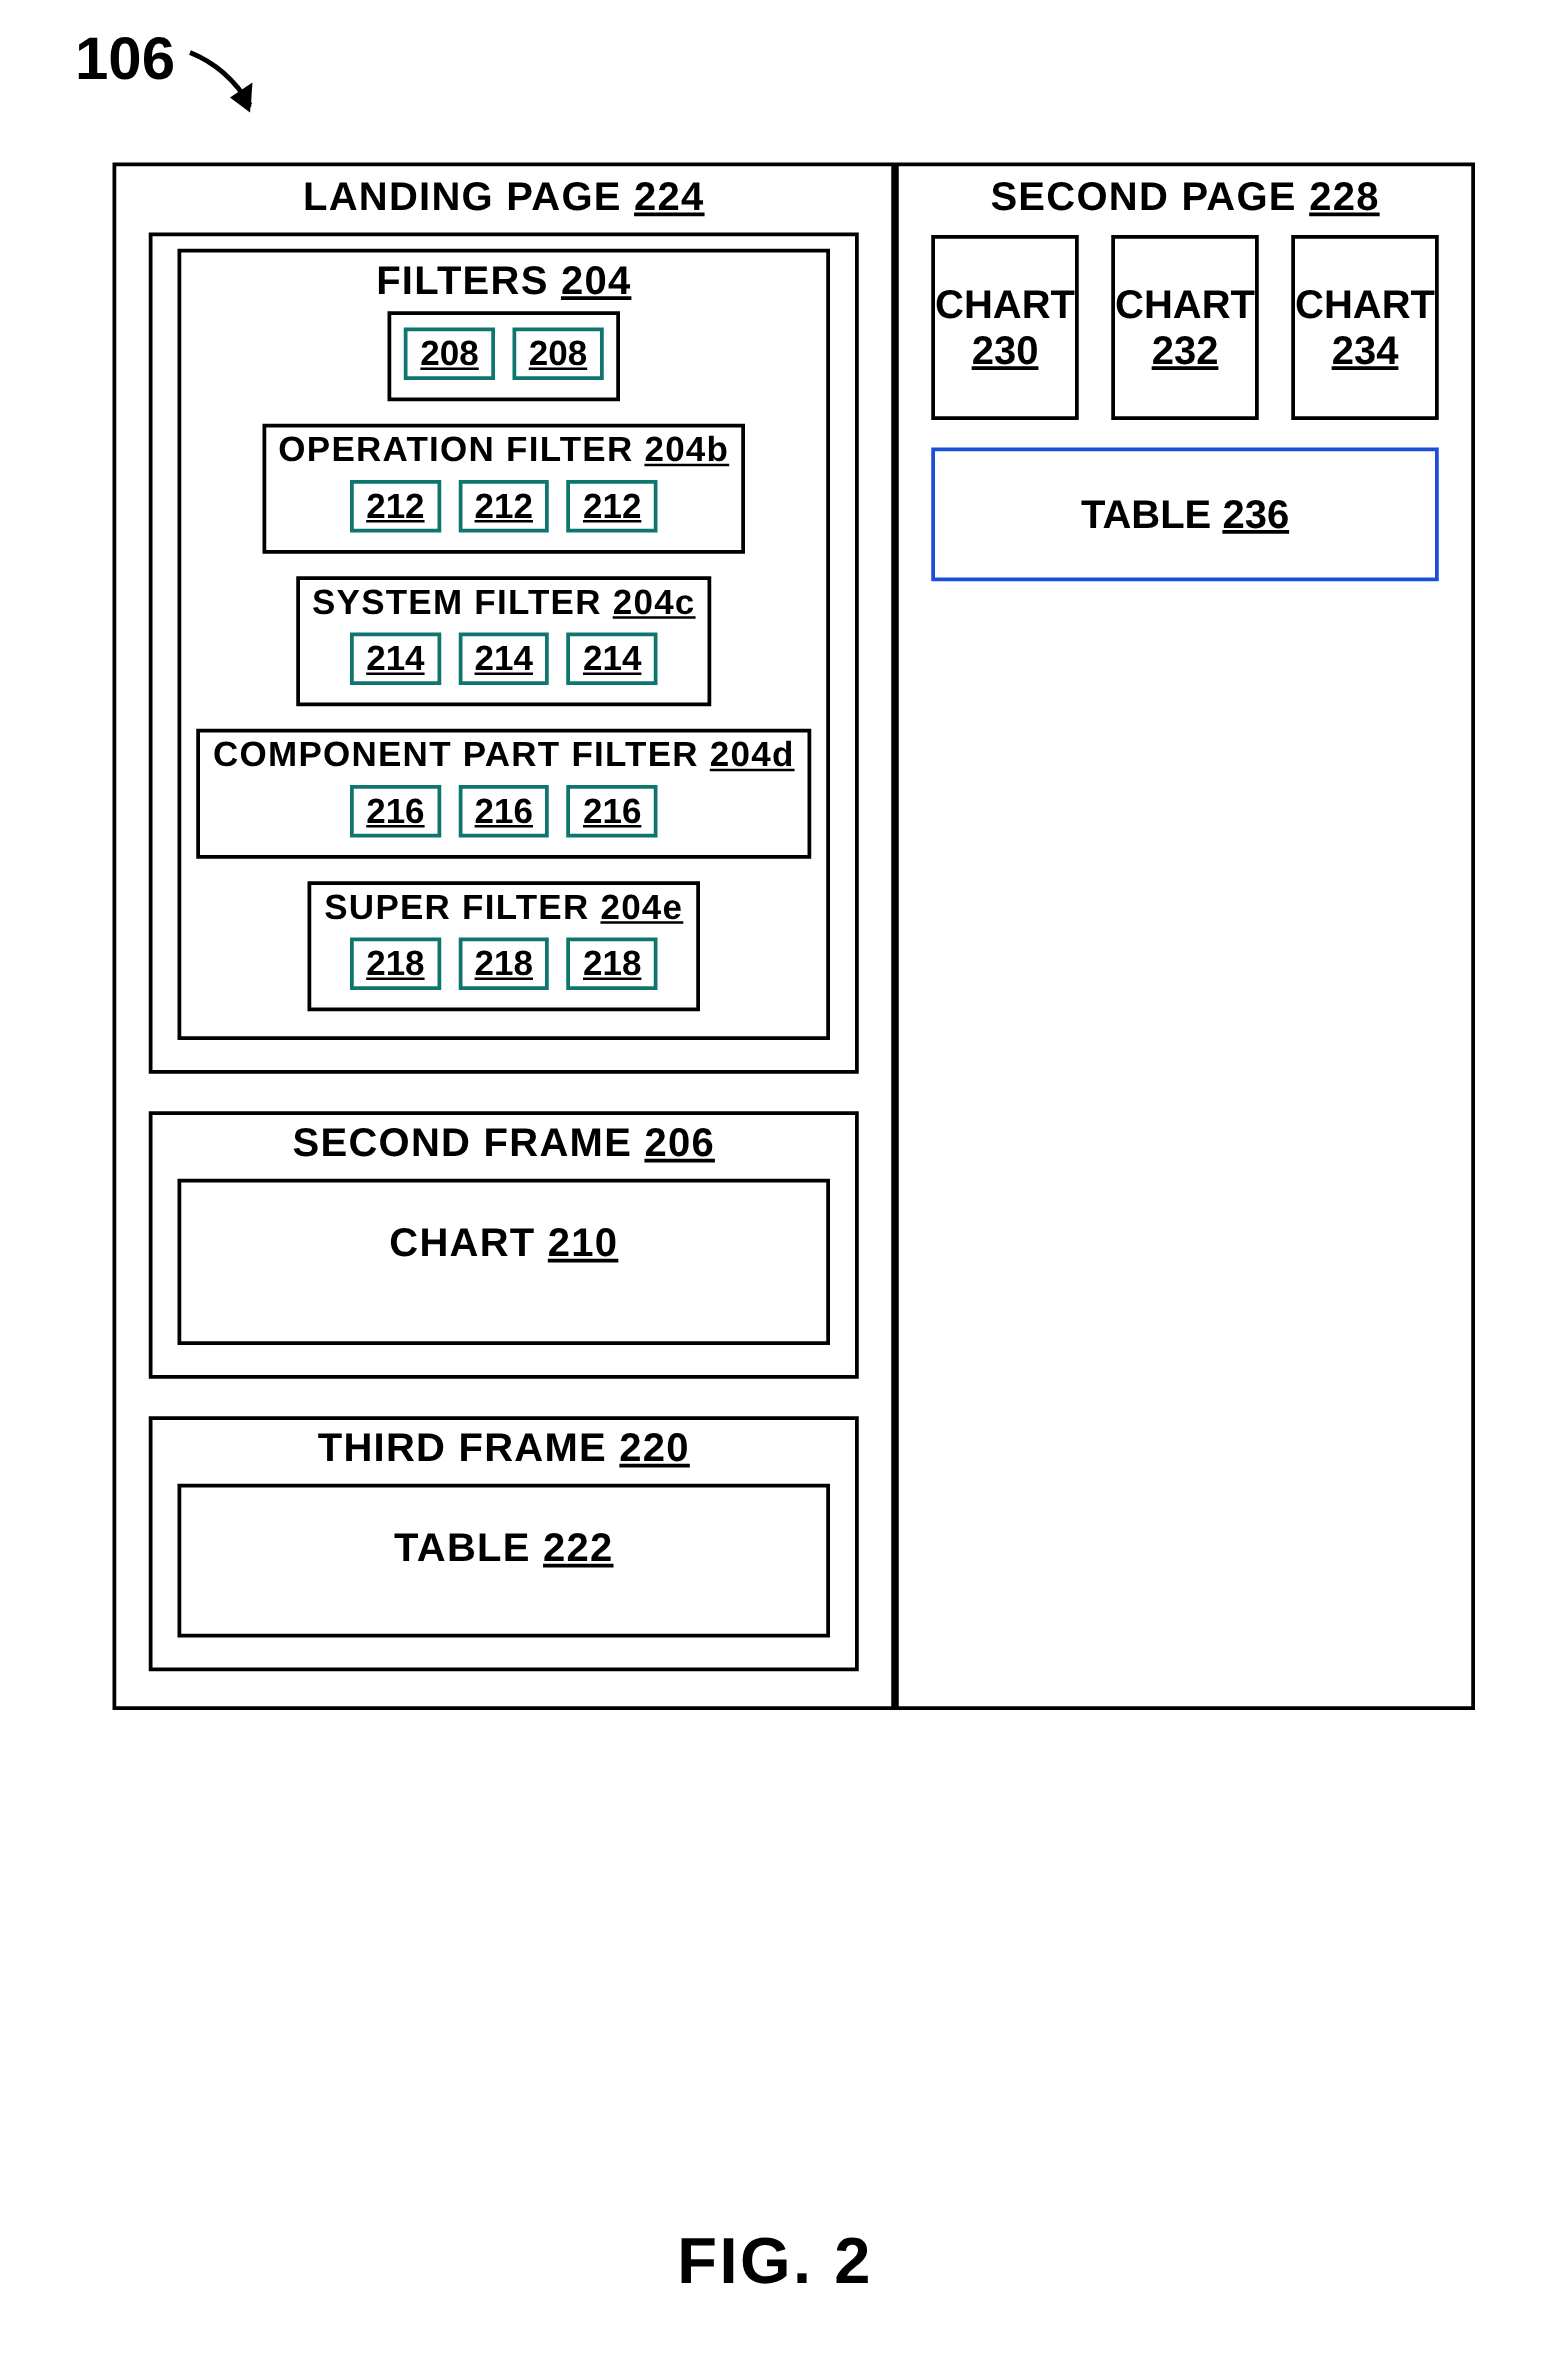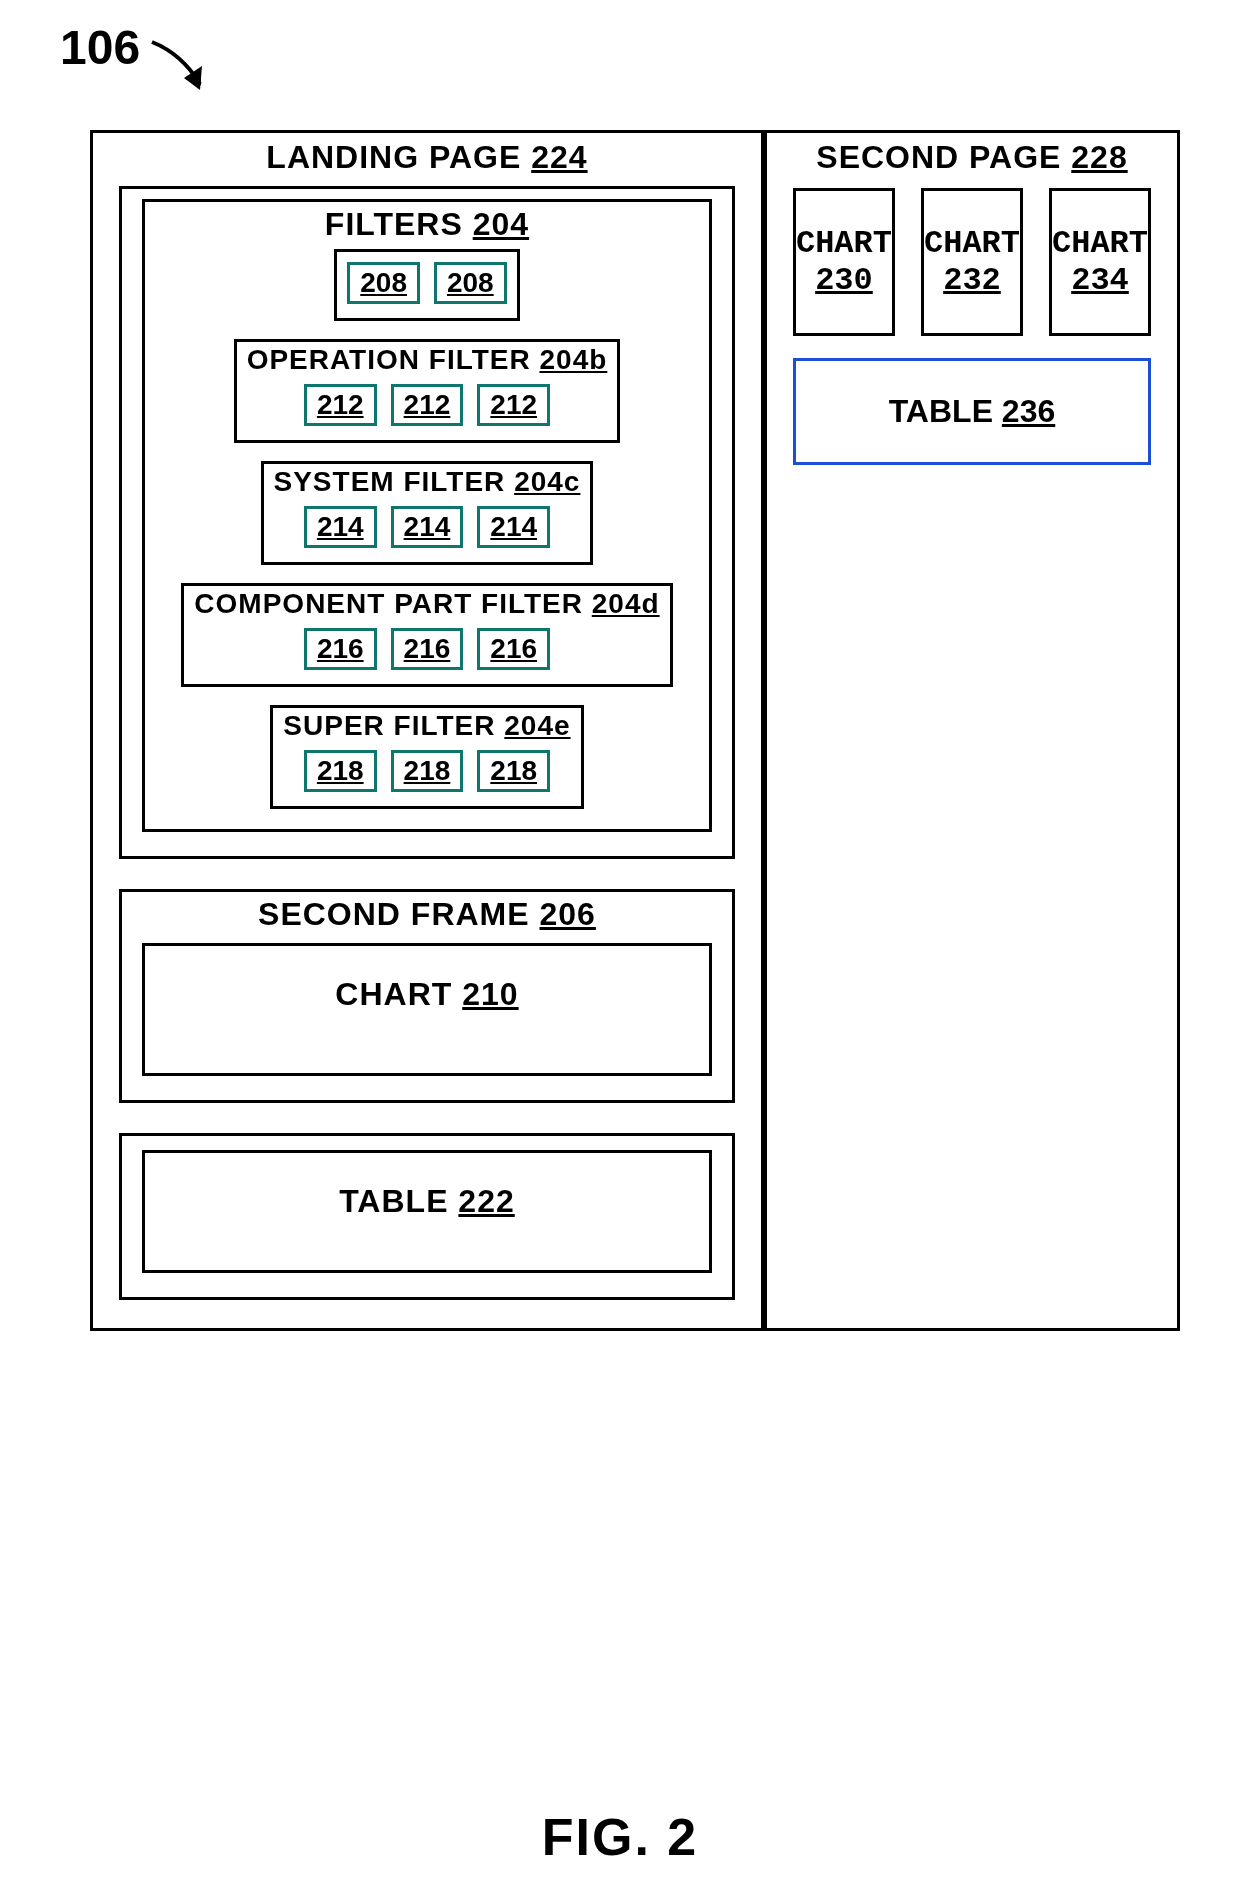--- a/index.html
+++ b/index.html
@@ -102,32 +102,31 @@
       display: flex;
       gap: 26px;
       margin-top: 12px;
     }
     .chart-mini {
       border: 3px solid #000;
       flex: 1;
       text-align: center;
       padding: 34px 0;
       font-size: 32px;
-      font-family: Liberation Mono, monospace;
     }
     .table-box {
       border: 3px solid #1d4ed8;
       margin-top: 22px;
       text-align: center;
       padding: 32px 0;
       font-size: 32px;
     }
     .fig-caption {
       position: absolute;
-      bottom: 26px;
+      bottom: 54px;
       left: 0;
       right: 0;
       text-align: center;
       font-size: 52px;
       font-weight: 900;
       letter-spacing: 2px;
     }
     .second-page { padding-bottom: 18px; }
   </style>
 </head>
@@ -225,20 +224,24 @@
       </div>
       <div class="box">
         <div class="box-title">
           <span>CHART</span>
           <span class="ref">210</span>
         </div>
       </div>
     </div>
 
     <div class="frame" style="margin-top:30px;">
+      <div class="frame-title">
+        <span>THIRD FRAME</span>
+        <span class="ref">220</span>
+      </div>
       <div class="box box-tight">
         <div class="box-title">
           <span>TABLE</span>
           <span class="ref">222</span>
         </div>
       </div>
     </div>
 
   </div>
 

